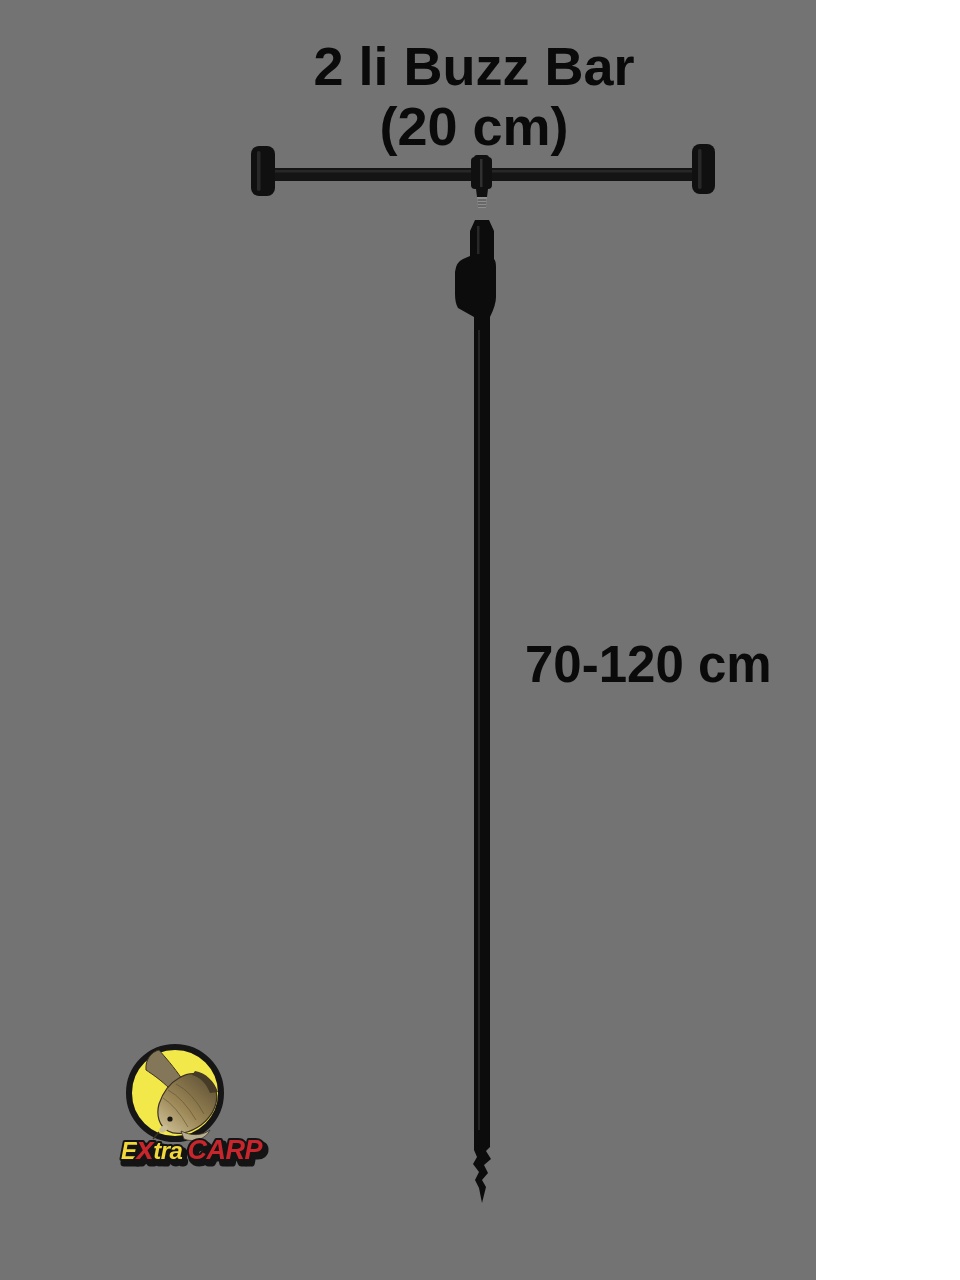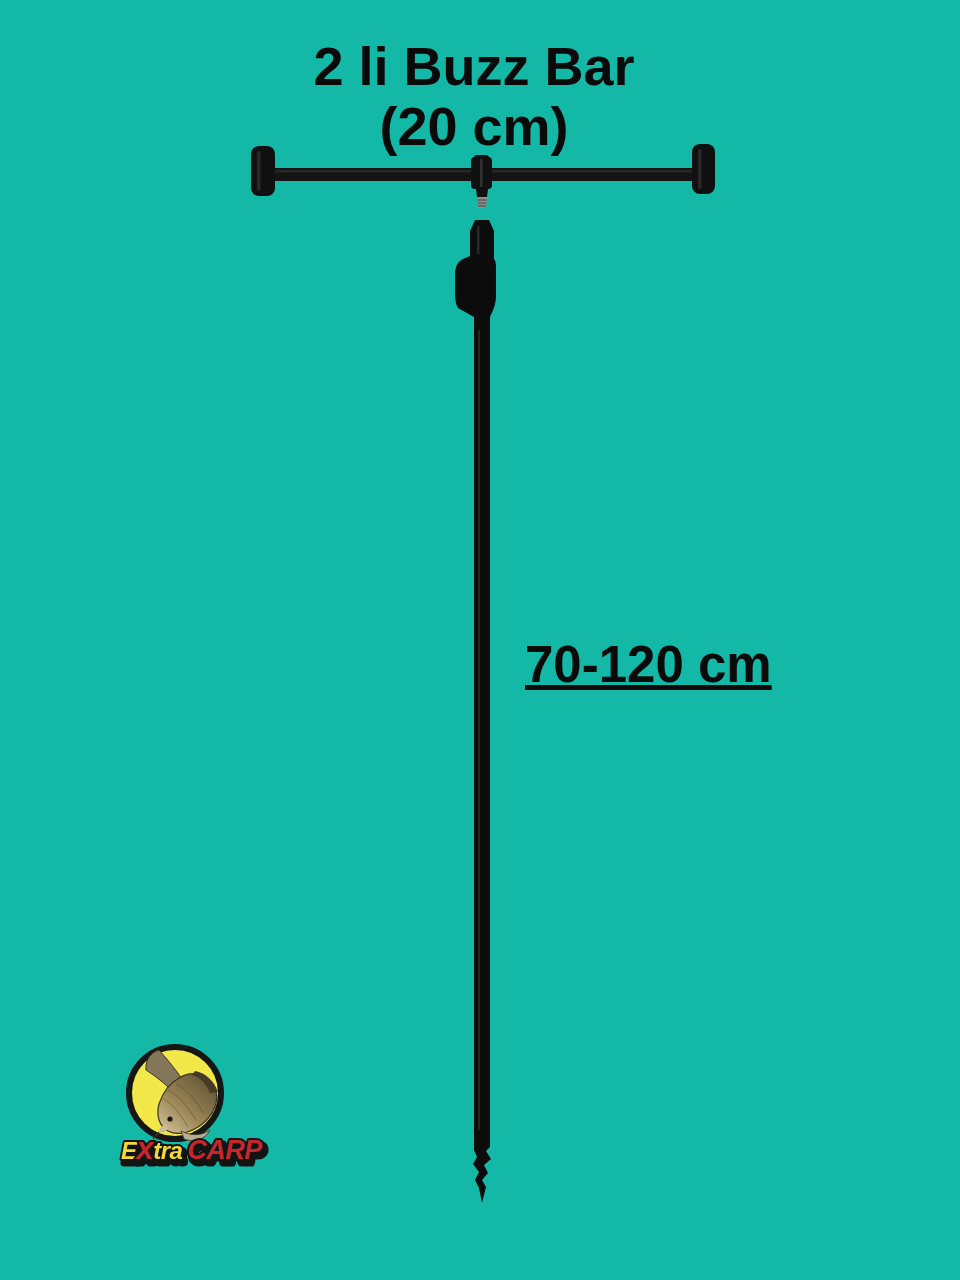--- a/index.html
+++ b/index.html
@@ -1,21 +1,21 @@
 <!DOCTYPE html>
 <html><head>
 <meta charset="utf-8">
 <style>
   html, body { margin: 0; padding: 0; }
   body { background: #ffffff; }
   .canvas {
     position: relative;
-    width: 960px;
+    width: 816px;
     height: 1280px;
-    background: #14b8a6;
+    background: #737373;
     overflow: hidden;
     font-family: "Liberation Sans", sans-serif;
   }
   .product-title {
     position: absolute;
     left: 154px;
     top: 36px;
     width: 640px;
     text-align: center;
     font-size: 54px;
@@ -26,21 +26,20 @@
   }
   .bankstick-label {
     position: absolute;
     left: 525px;
     top: 636px;
     font-size: 51px;
     font-weight: bold;
     line-height: 58px;
     color: #0a0a0a;
     text-align: center;
-    text-decoration: underline;
   }
   svg.art {
     position: absolute;
     left: 0;
     top: 0;
     width: 960px;
     height: 1280px;
   }
   .logo-word {
     font-family: "Liberation Sans", sans-serif;

